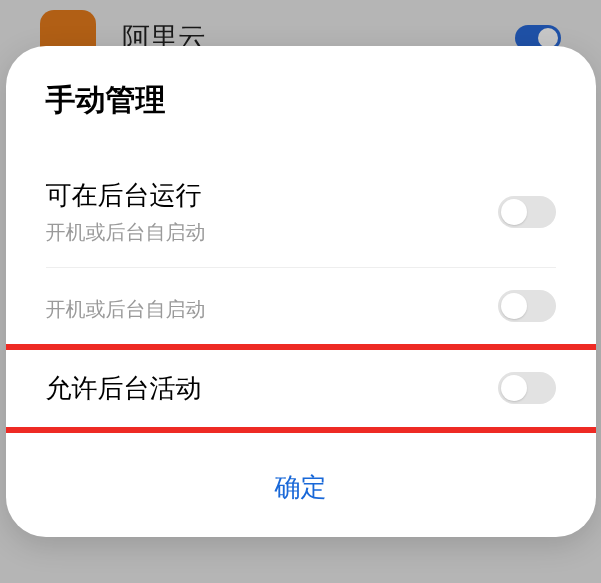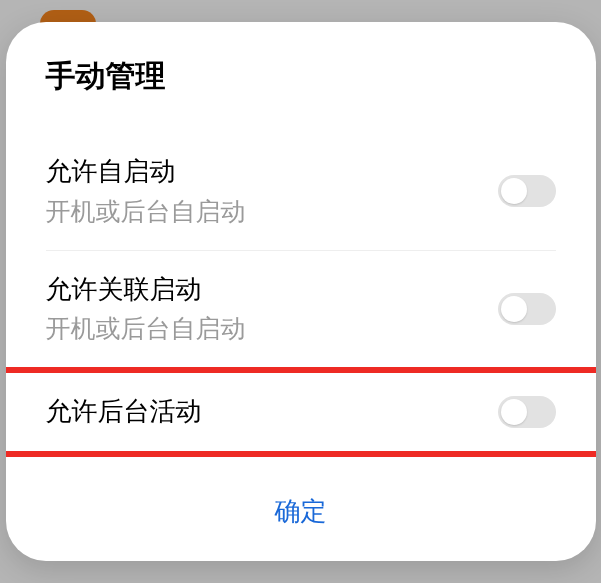--- a/index.html
+++ b/index.html
@@ -22,21 +22,21 @@
       background: #fff;
       border-radius: 40px;
       padding-top: 34px;
       overflow: hidden;
       box-shadow: 0 8px 30px rgba(0,0,0,0.15);
     }
     .dialog-title { font-size: 30px; font-weight: 600; color: #000; padding: 0 40px; margin-bottom: 36px; }
     .option { display: flex; align-items: center; padding: 22px 40px; }
     .option-texts { flex: 1; }
     .option-title { font-size: 26px; color: #000; line-height: 1.3; }
-    .option-sub { font-size: 25px; color: #9a9a9a; margin-top: 6px; line-height: 1.3; }
+    .option-sub { font-size: 20px; color: #9a9a9a; margin-top: 6px; line-height: 1.3; }
     .toggle {
       width: 58px; height: 32px; background: #e2e2e2; border-radius: 16px; position: relative;
       flex-shrink: 0;
     }
     .toggle-knob {
       position: absolute; left: 3px; top: 3px; width: 26px; height: 26px; background: #fff; border-radius: 50%;
       box-shadow: 0 1px 2px rgba(0,0,0,0.15);
     }
     .divider { height: 1px; background: #eee; margin: 0 40px; }
     .highlight {
@@ -57,33 +57,32 @@
   <div class="bg-row-text">阿里云</div>
   <div class="bg-toggle"></div>
 </div>
 
 <div class="overlay">
   <div class="dialog">
     <div class="dialog-title">手动管理</div>
 
     <div class="option">
       <div class="option-texts">
-        <div class="option-title">允许自启动</div>
+        <div class="option-title">可在后台运行</div>
         <div class="option-sub">开机或后台自启动</div>
       </div>
       <div class="toggle">
         <div class="toggle-knob"></div>
       </div>
     </div>
 
     <div class="divider"></div>
 
     <div class="option">
       <div class="option-texts">
-        <div class="option-title">允许关联启动</div>
         <div class="option-sub">开机或后台自启动</div>
       </div>
       <div class="toggle">
         <div class="toggle-knob"></div>
       </div>
     </div>
 
     <div class="highlight">
       <div class="option">
         <div class="option-texts">

